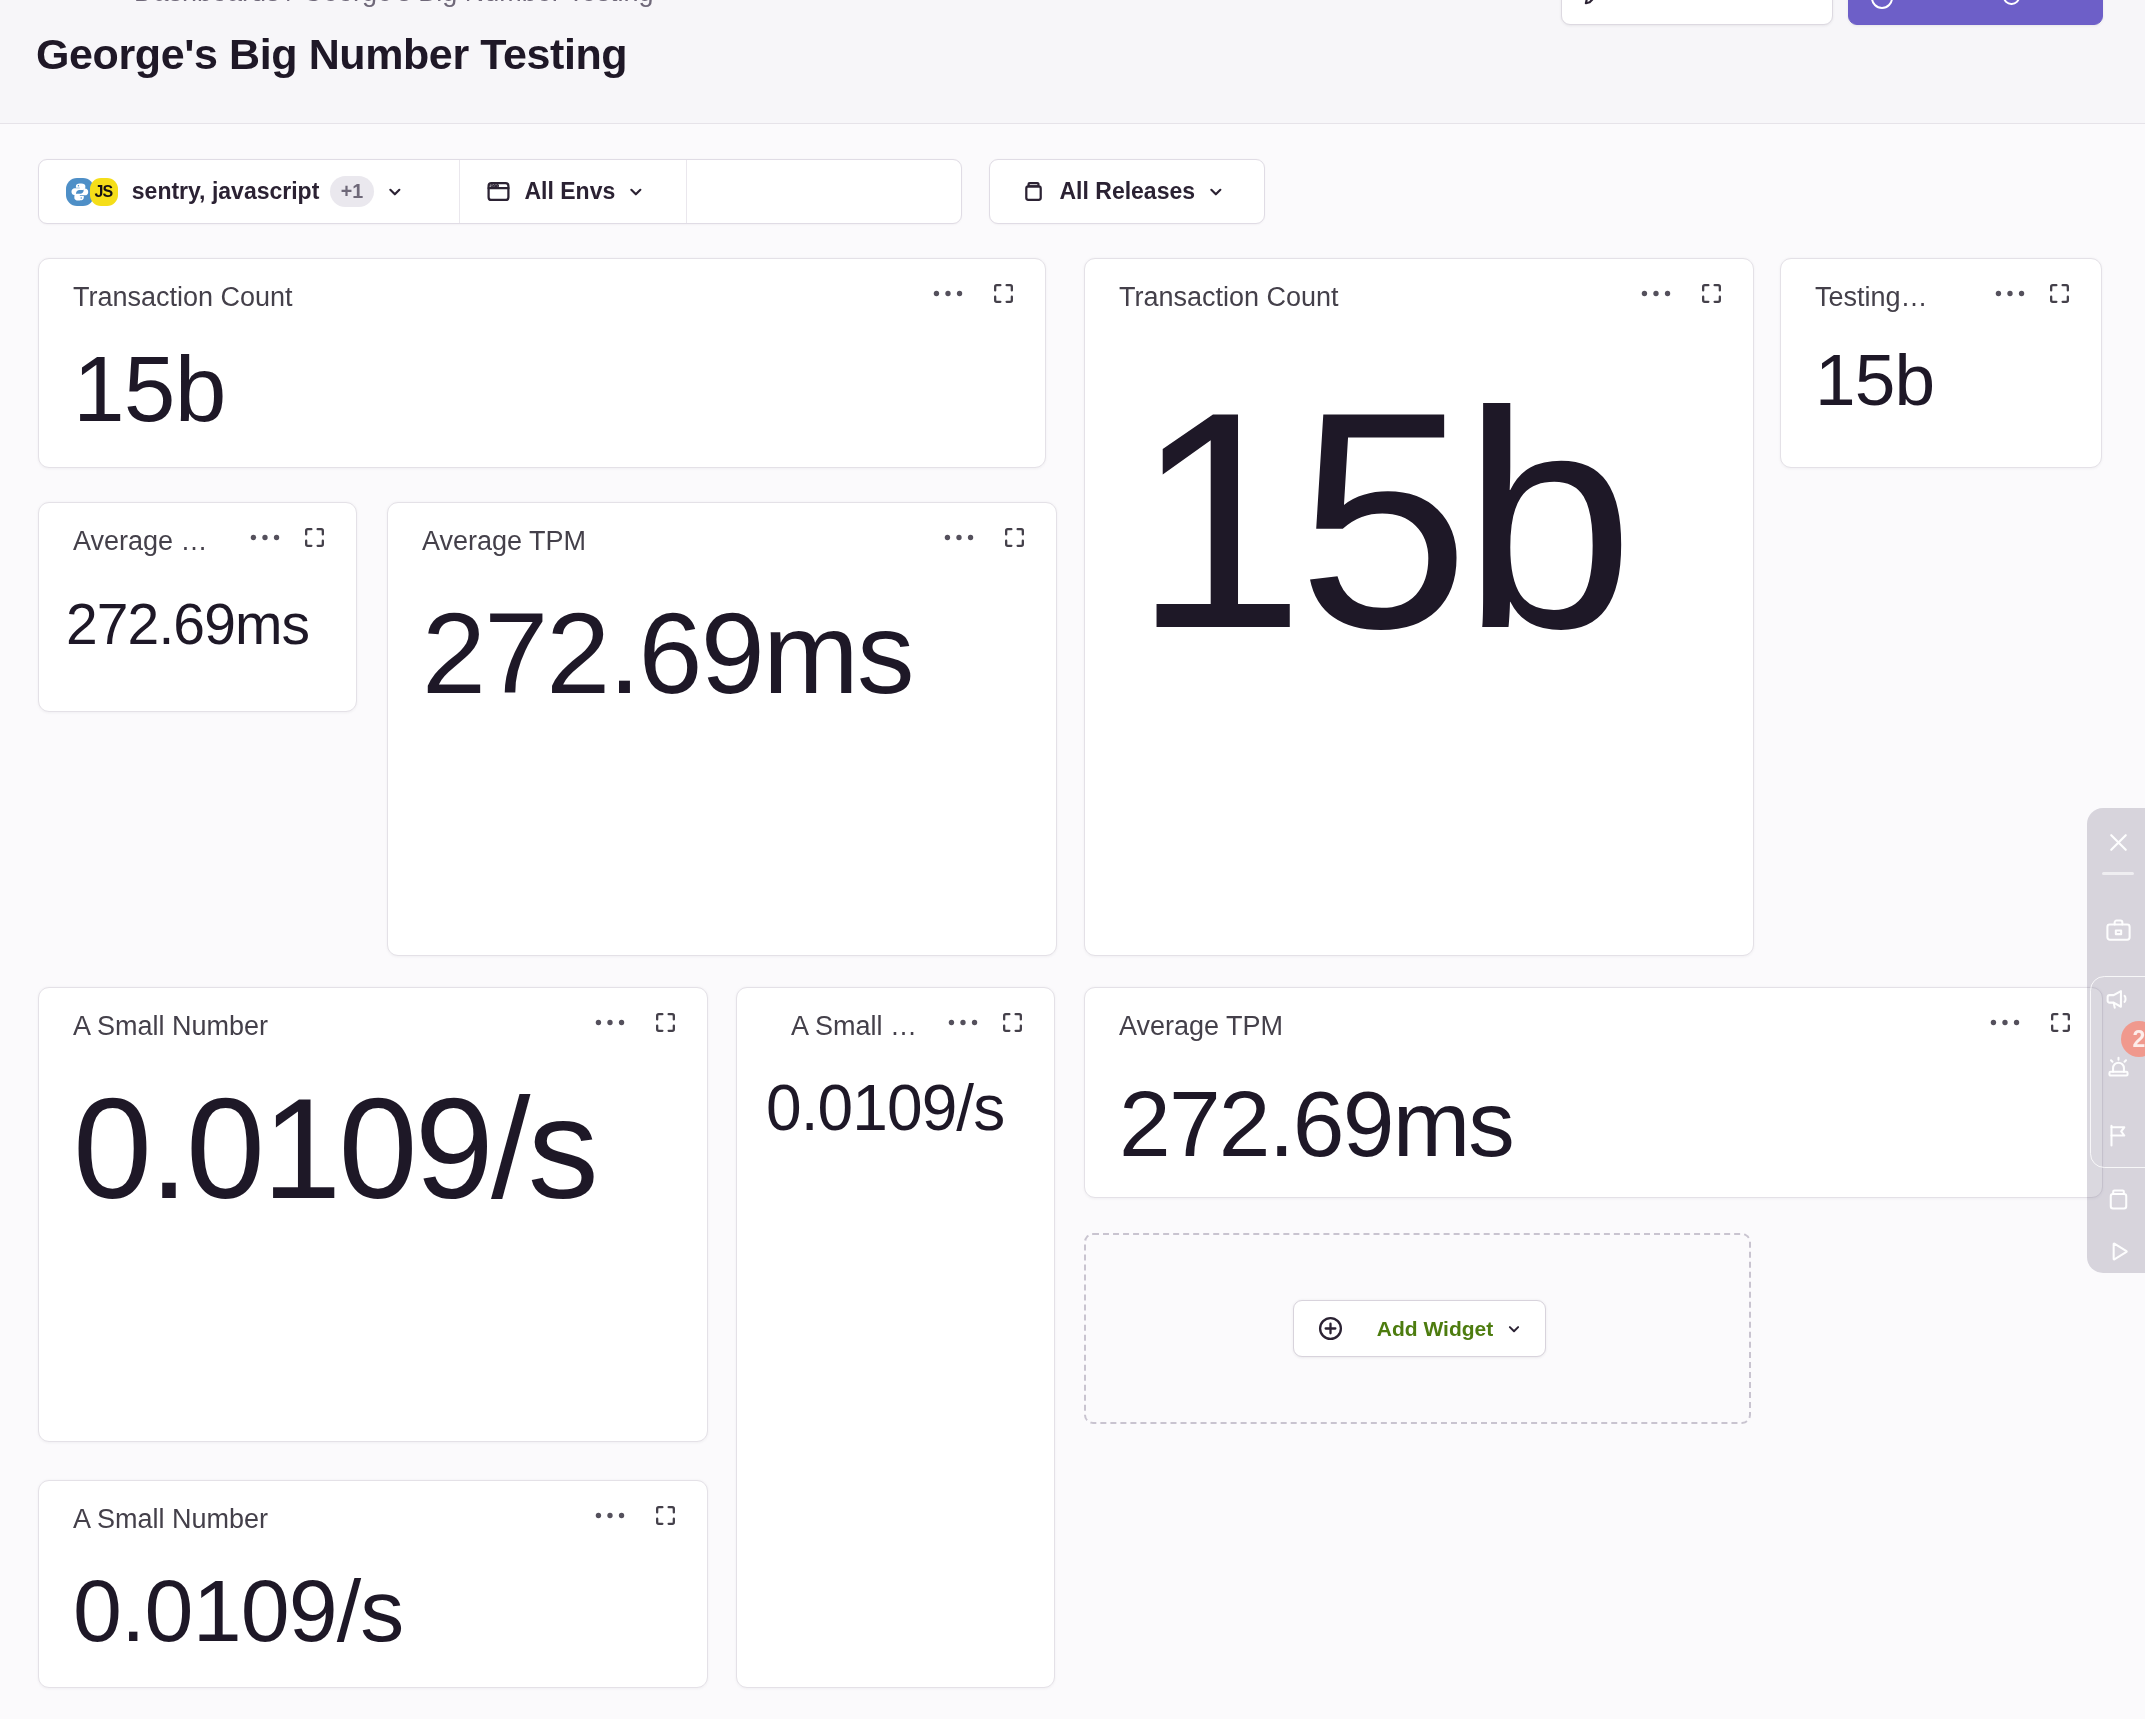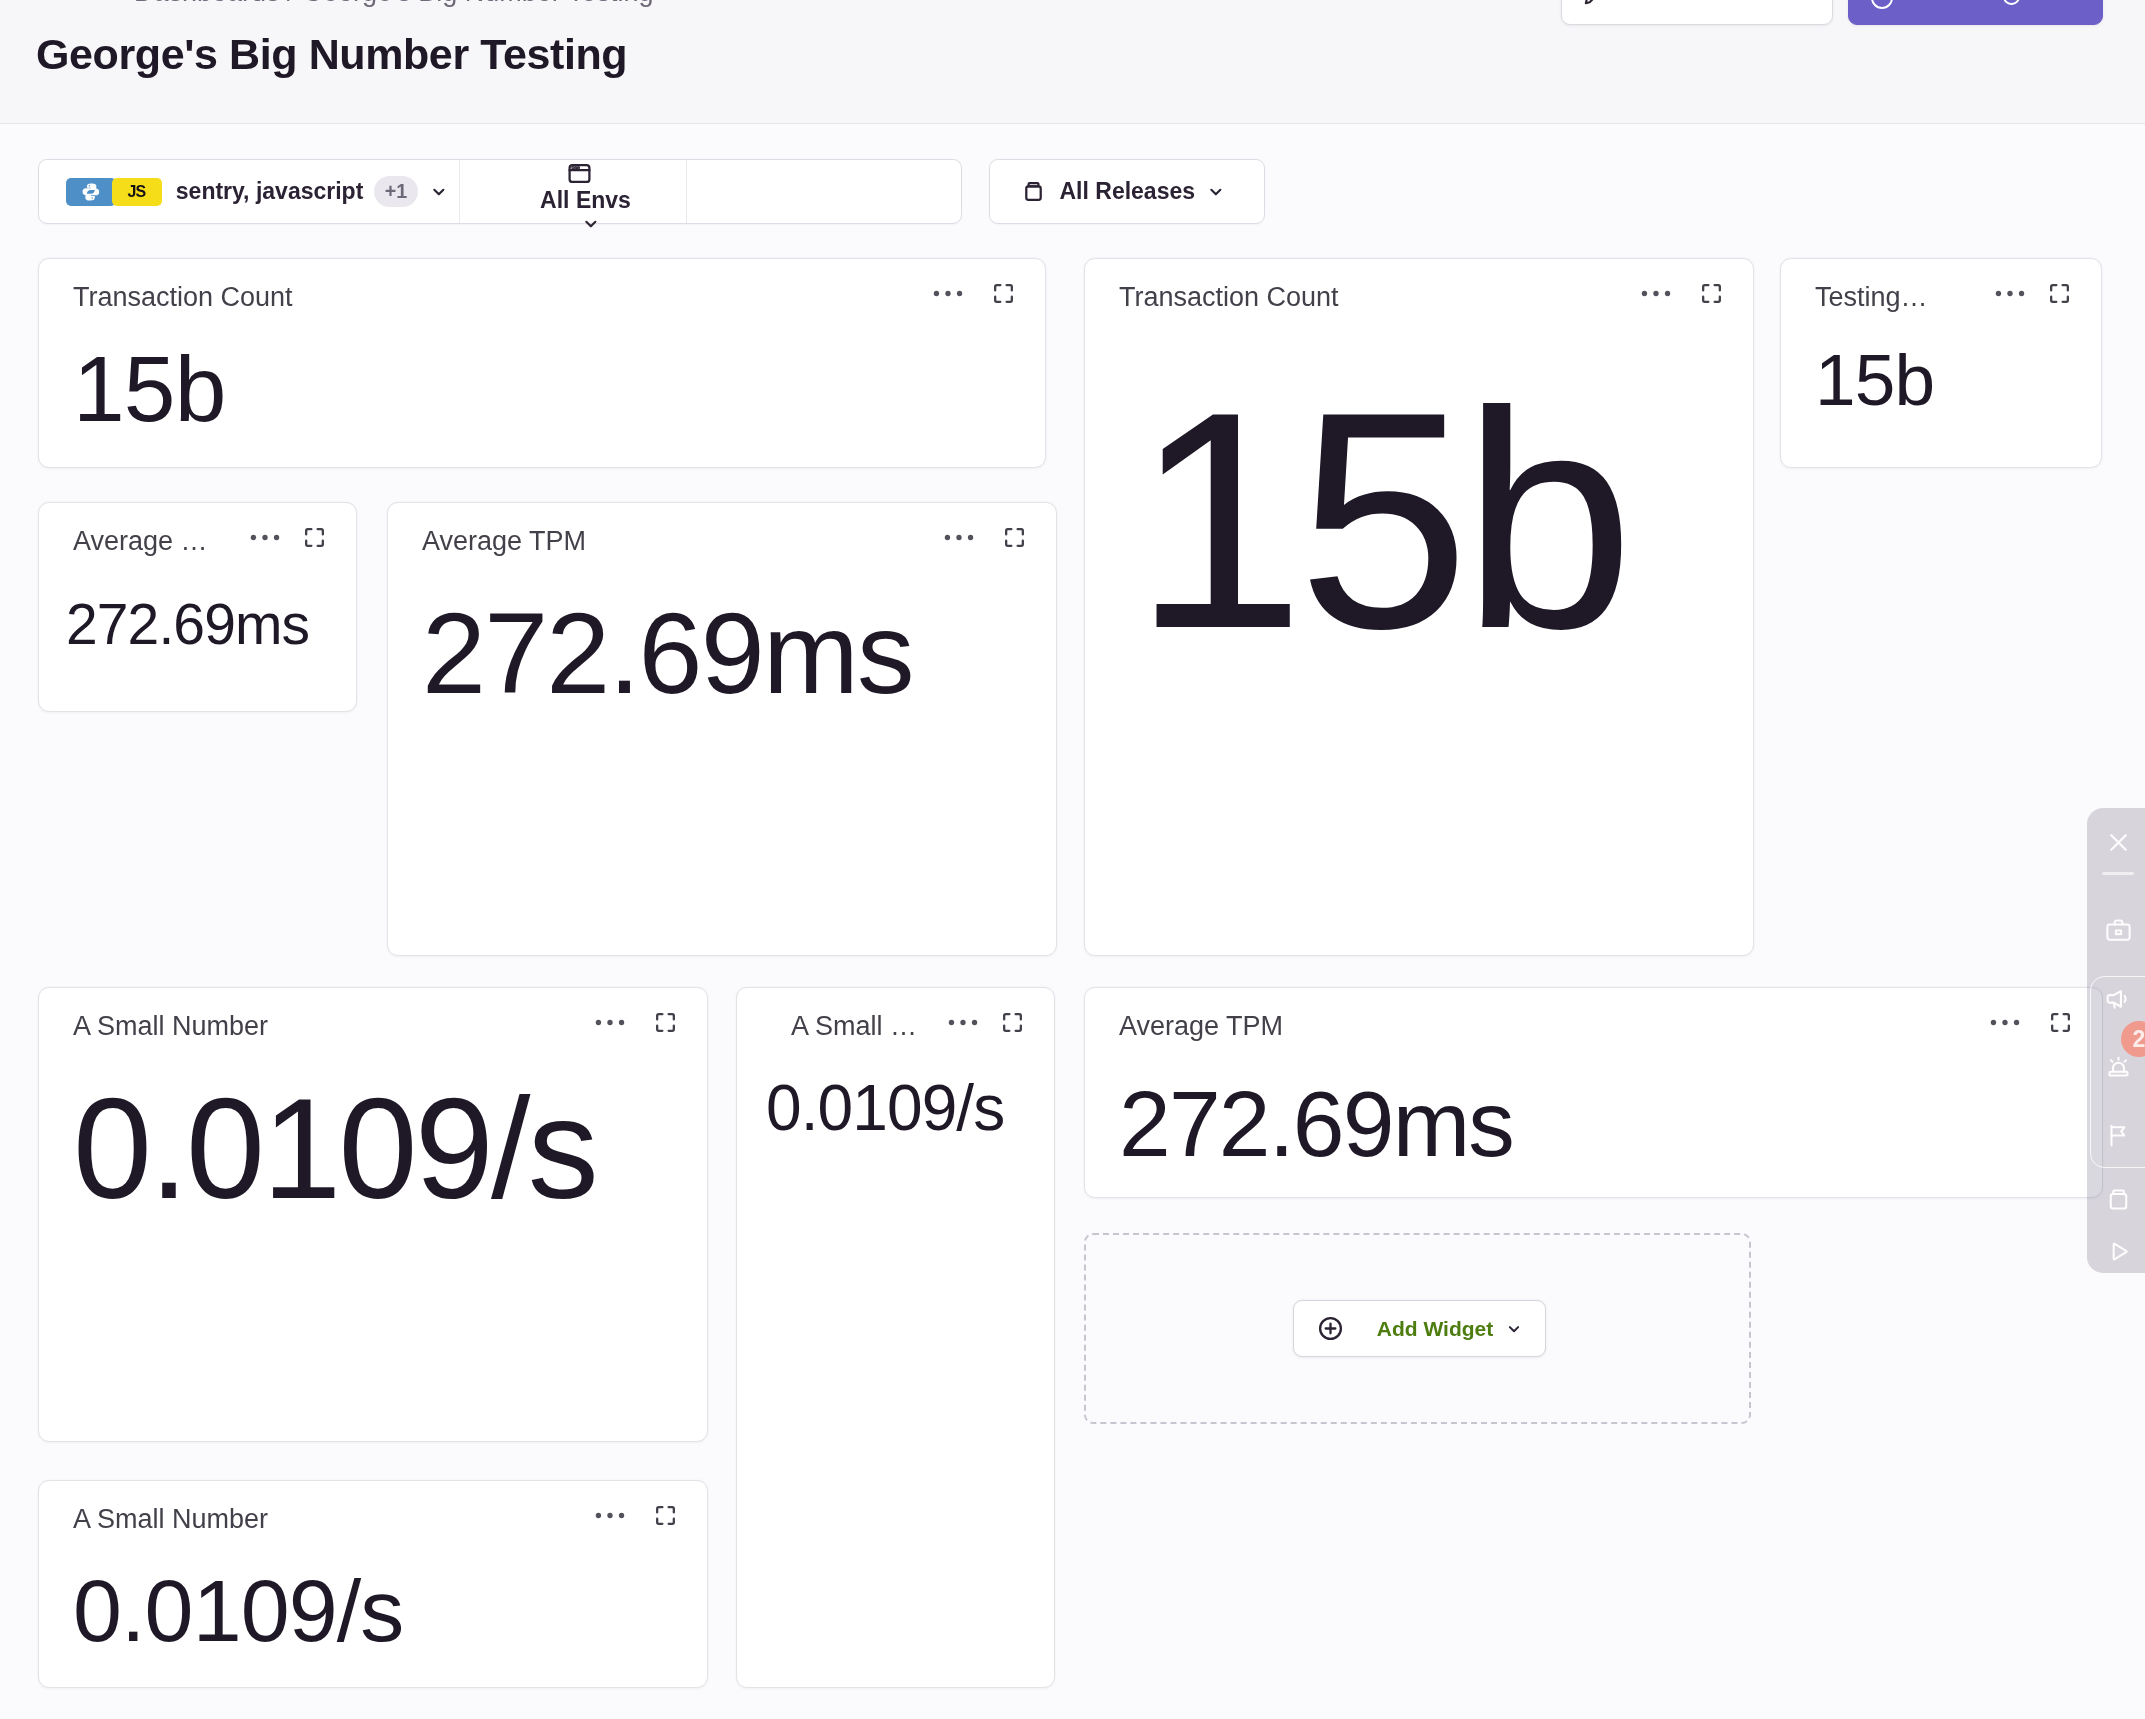--- a/index.html
+++ b/index.html
@@ -38,24 +38,24 @@
   
   .filter-group{
     position:absolute;left:38px;top:159px;width:924px;height:65px;
     background:#fff;border:1.8px solid #E0DCE5;border-radius:9px;
     display:flex;align-items:stretch;box-sizing:border-box;
     box-shadow:0 0.9px 1.8px rgba(43,34,51,.04);
   }
   .filter-seg{display:flex;align-items:center;box-sizing:border-box;}
   .filter-seg.sep{border-right:1.8px solid #EAE7ED;}
   .seg-projects{width:421px;padding-left:27px;}
-  .seg-envs{width:227px;padding-left:25px;flex-direction:column;}
+  .seg-envs{width:227px;padding-left:25px;}
   .seg-dates{width:272px;padding-left:27px;}
   .filter-label{font-size:23px;font-weight:600;color:#2B2233;white-space:nowrap;}
-  .proj-tile{width:50px;height:28px;border-radius:5px;flex:0 0 auto;}
+  .proj-tile{width:28px;height:28px;border-radius:11px;flex:0 0 auto;}
   .tile-python{background:#4E8FC7;display:flex;align-items:center;justify-content:center;}
   .tile-js{background:#F5DE19;display:flex;align-items:center;justify-content:center;
     margin-left:-4.5px;font-size:16px;font-weight:700;color:#141115;letter-spacing:-0.9px;z-index:2;}
   .plus-badge{
     margin-left:10.7px;background:#EAE8EE;color:#6E6878;border-radius:895px;
     font-size:19.7px;font-weight:600;padding:3.6px 10.7px;line-height:1.2;
   }
   .filter-chevron{margin-left:10.7px;display:flex;}
   .filter-icon{margin-right:12.5px;display:flex;}
   .releases-btn{

